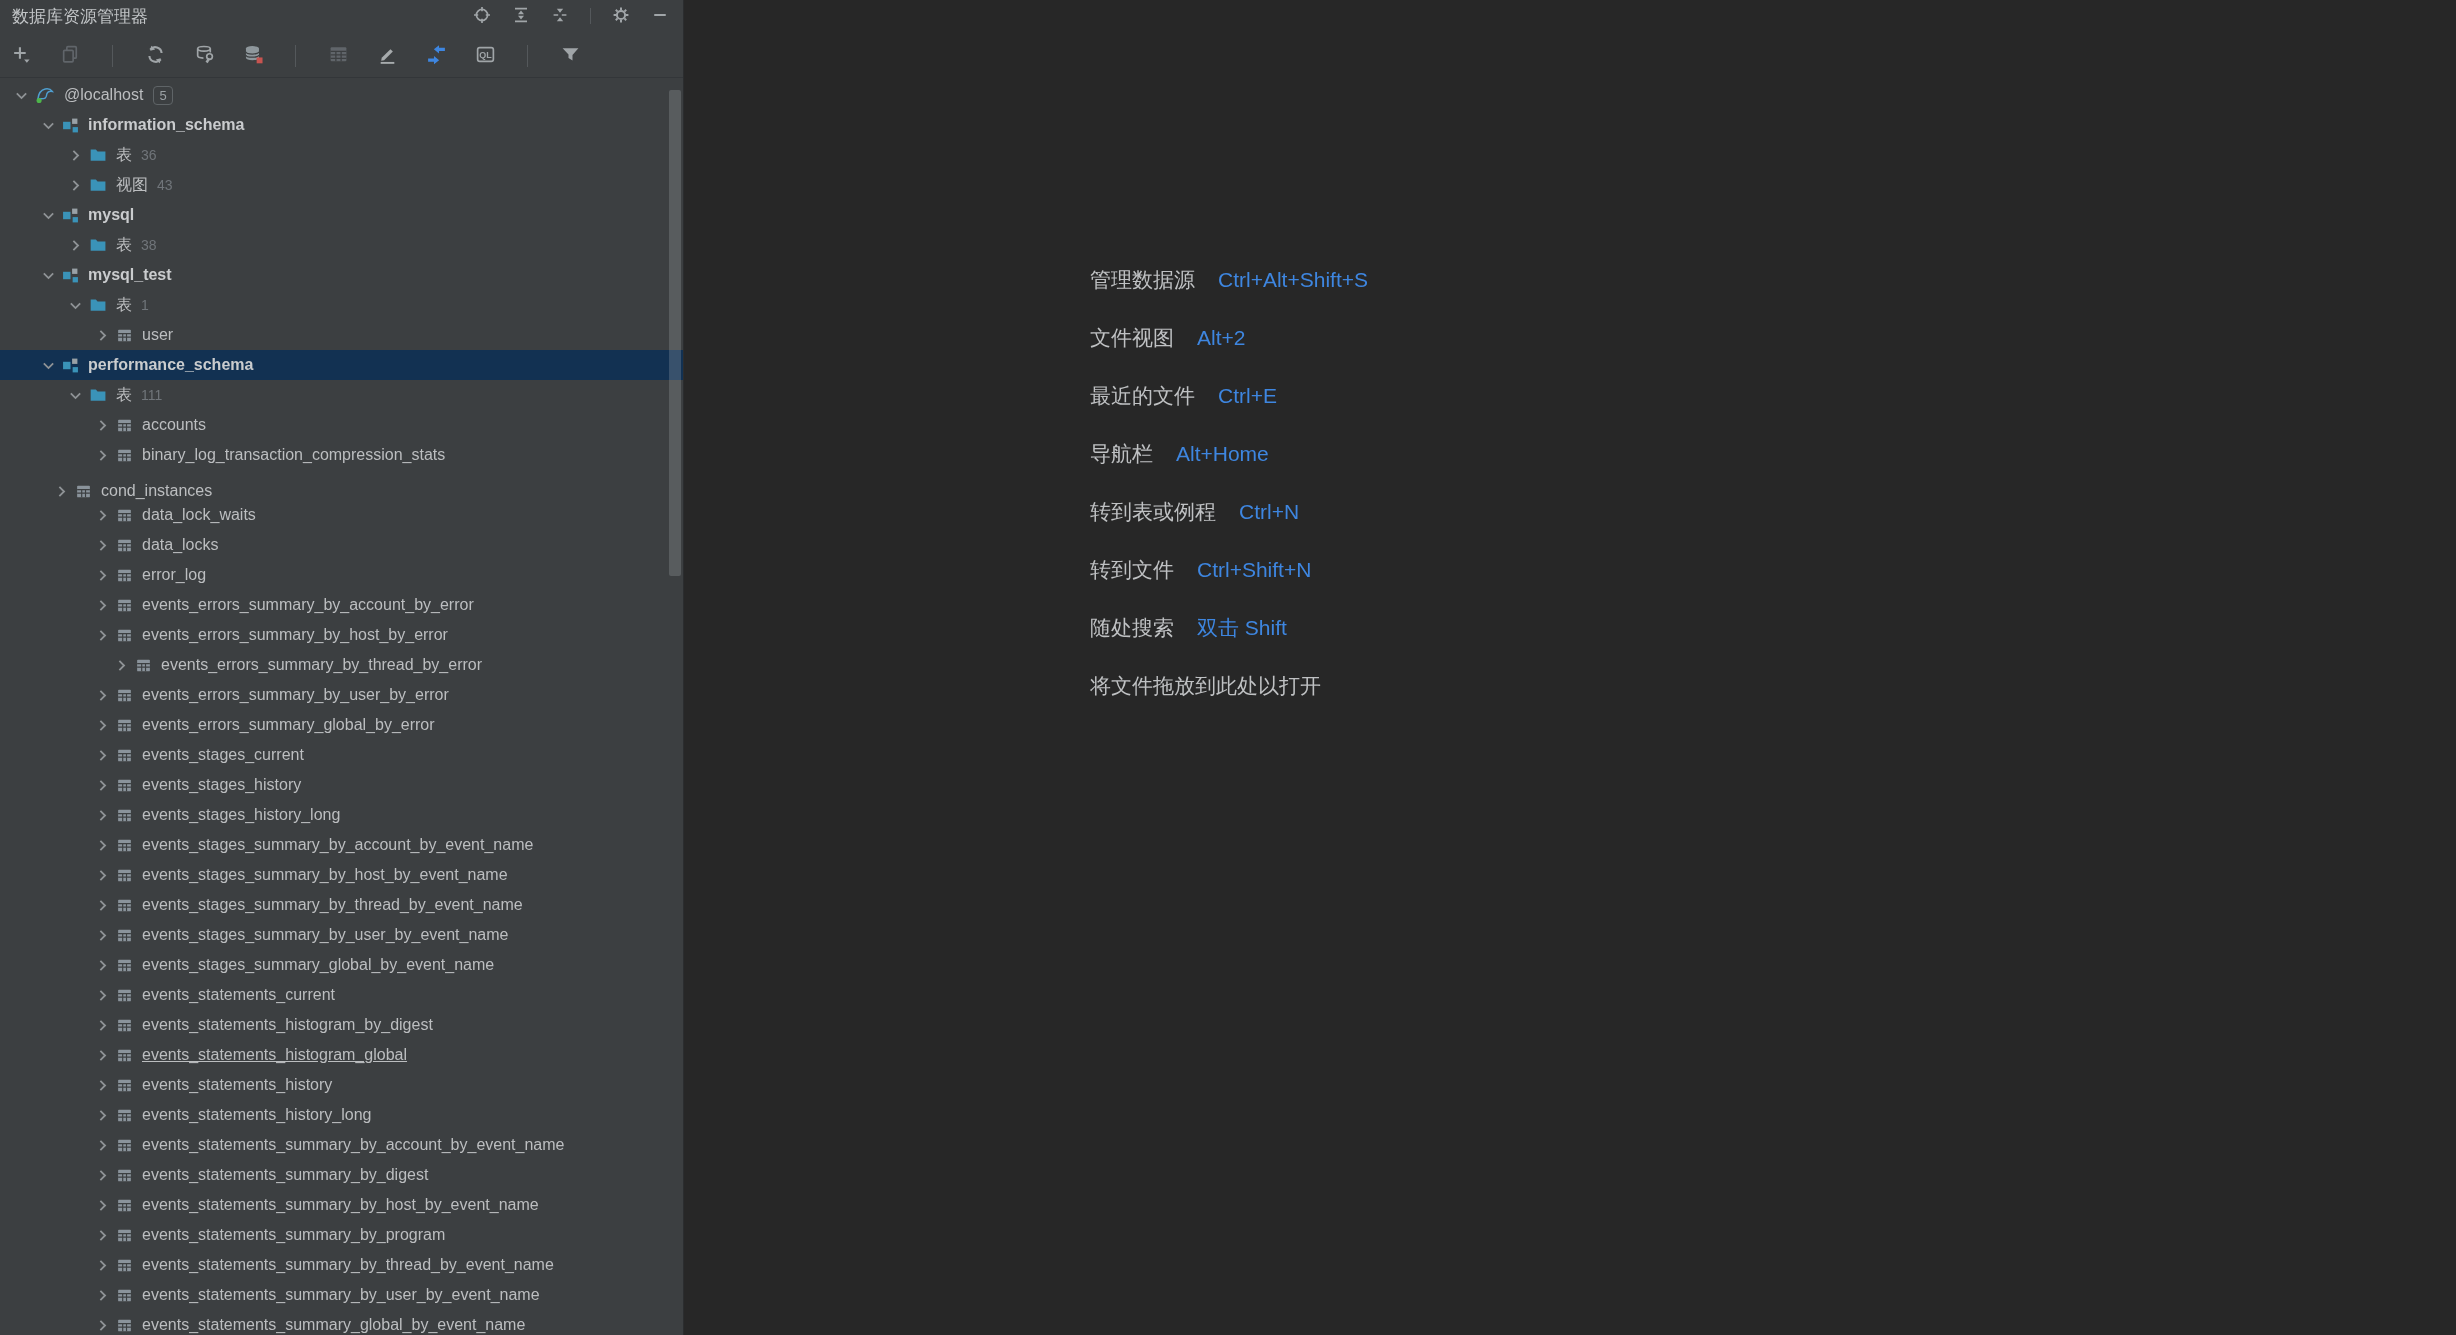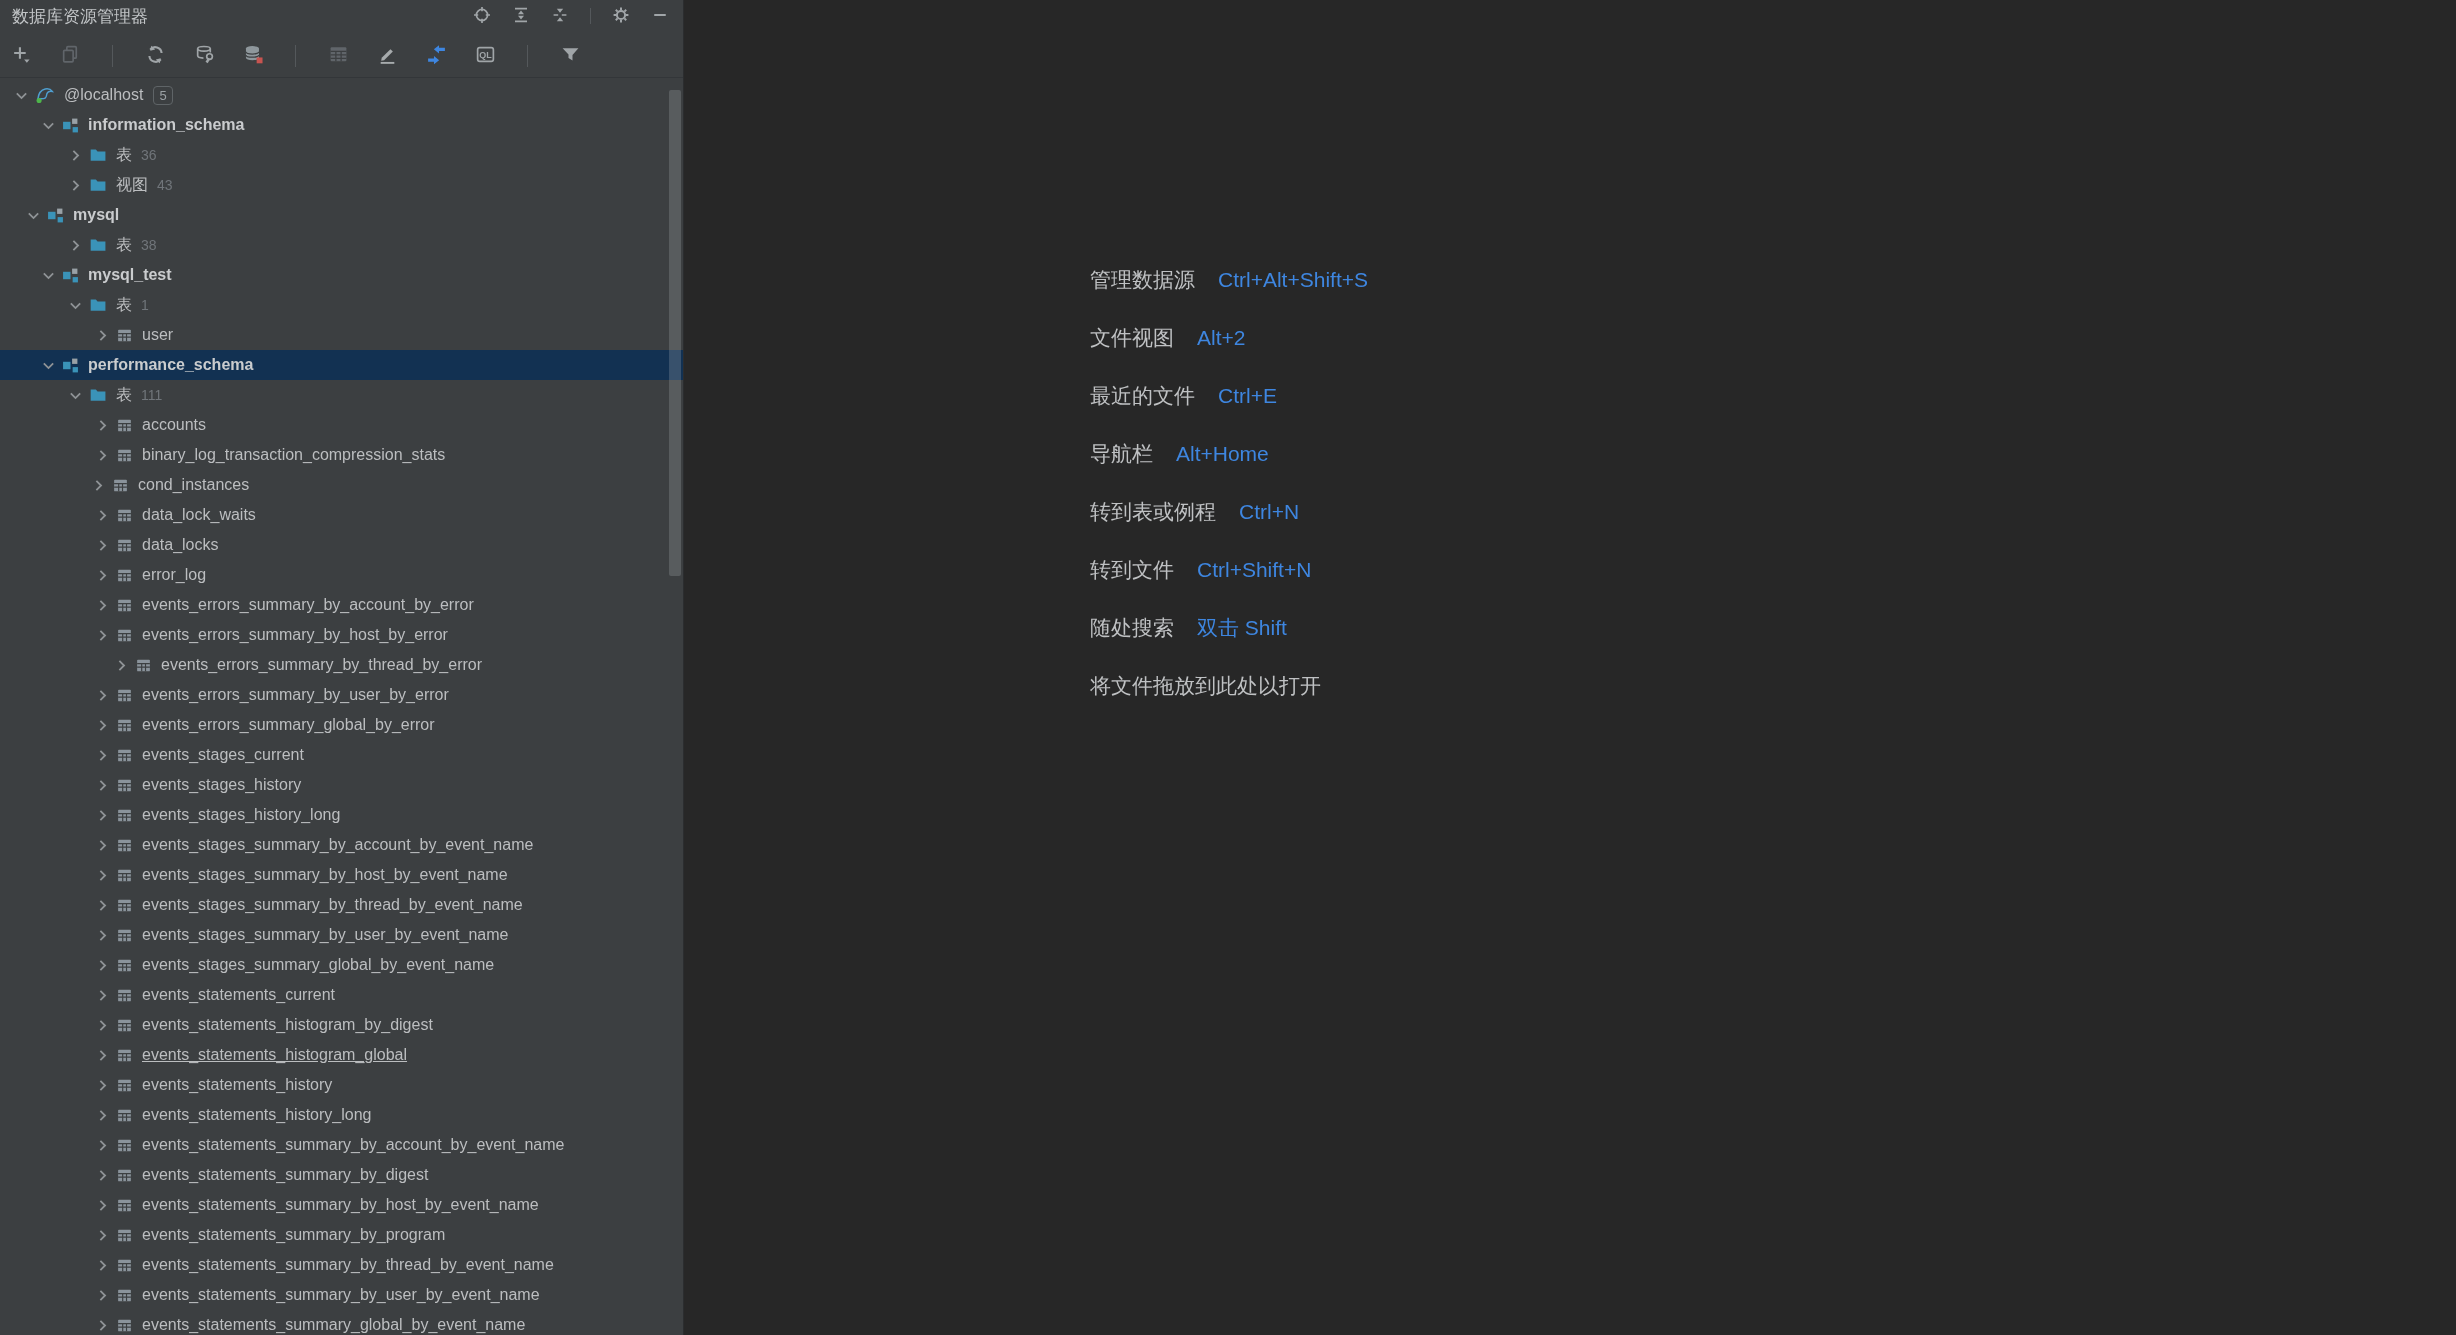--- a/index.html
+++ b/index.html
@@ -226,21 +226,21 @@
           </svg>
         </span>
         <span class="ticon">
           <svg width="18" height="18" viewBox="0 0 16 16">
             <path d="M1.5 3 h4.6 l1.5 1.8 h7 V13 H1.5 Z" fill="#3a93b8"></path>
           </svg>
         </span>
         <span class="lbl">视图</span>
         <span class="cnt">43</span>
       </div>
-      <div class="row" style="padding-left: 24px;">
+      <div class="row" style="padding-left: 39px;">
         <span class="chev">
           <svg width="17" height="17" viewBox="0 0 16 16">
             <path d="M3.6 6 L8 10.4 L12.4 6" fill="none" stroke="#8f9396" stroke-width="1.7"></path>
           </svg>
         </span>
         <span class="ticon">
           <svg width="17" height="17" viewBox="0 0 16 16">
             <rect x="1" y="4.5" width="7" height="7" fill="#3a93b8"></rect>
             <rect x="9.5" y="1.5" width="5" height="5" fill="#99a1a6"></rect>
             <rect x="10" y="9.5" width="5" height="5" fill="#3a93b8"></rect>
@@ -361,21 +361,21 @@
         <span class="ticon">
           <svg width="17" height="17" viewBox="0 0 16 16">
             <rect x="2" y="2.5" width="12" height="11" rx="0.8" fill="#8a939b"></rect>
             <g stroke="#3c3f41" stroke-width="1.1" fill="none">
               <path d="M2 6.2 h12 M2 9.6 h12 M6.3 6.2 V13.5 M9.9 6.2 V13.5"></path>
             </g>
           </svg>
         </span>
         <span class="lbl">binary_log_transaction_compression_stats</span>
       </div>
-      <div class="row" style="padding-left: 89px;">
+      <div class="row" style="padding-left: 52px; align-items: flex-end;">
         <span class="chev">
           <svg width="17" height="17" viewBox="0 0 16 16">
             <path d="M6 3.6 L10.4 8 L6 12.4" fill="none" stroke="#8f9396" stroke-width="1.7"></path>
           </svg>
         </span>
         <span class="ticon">
           <svg width="17" height="17" viewBox="0 0 16 16">
             <rect x="2" y="2.5" width="12" height="11" rx="0.8" fill="#8a939b"></rect>
             <g stroke="#3c3f41" stroke-width="1.1" fill="none">
               <path d="M2 6.2 h12 M2 9.6 h12 M6.3 6.2 V13.5 M9.9 6.2 V13.5"></path>

